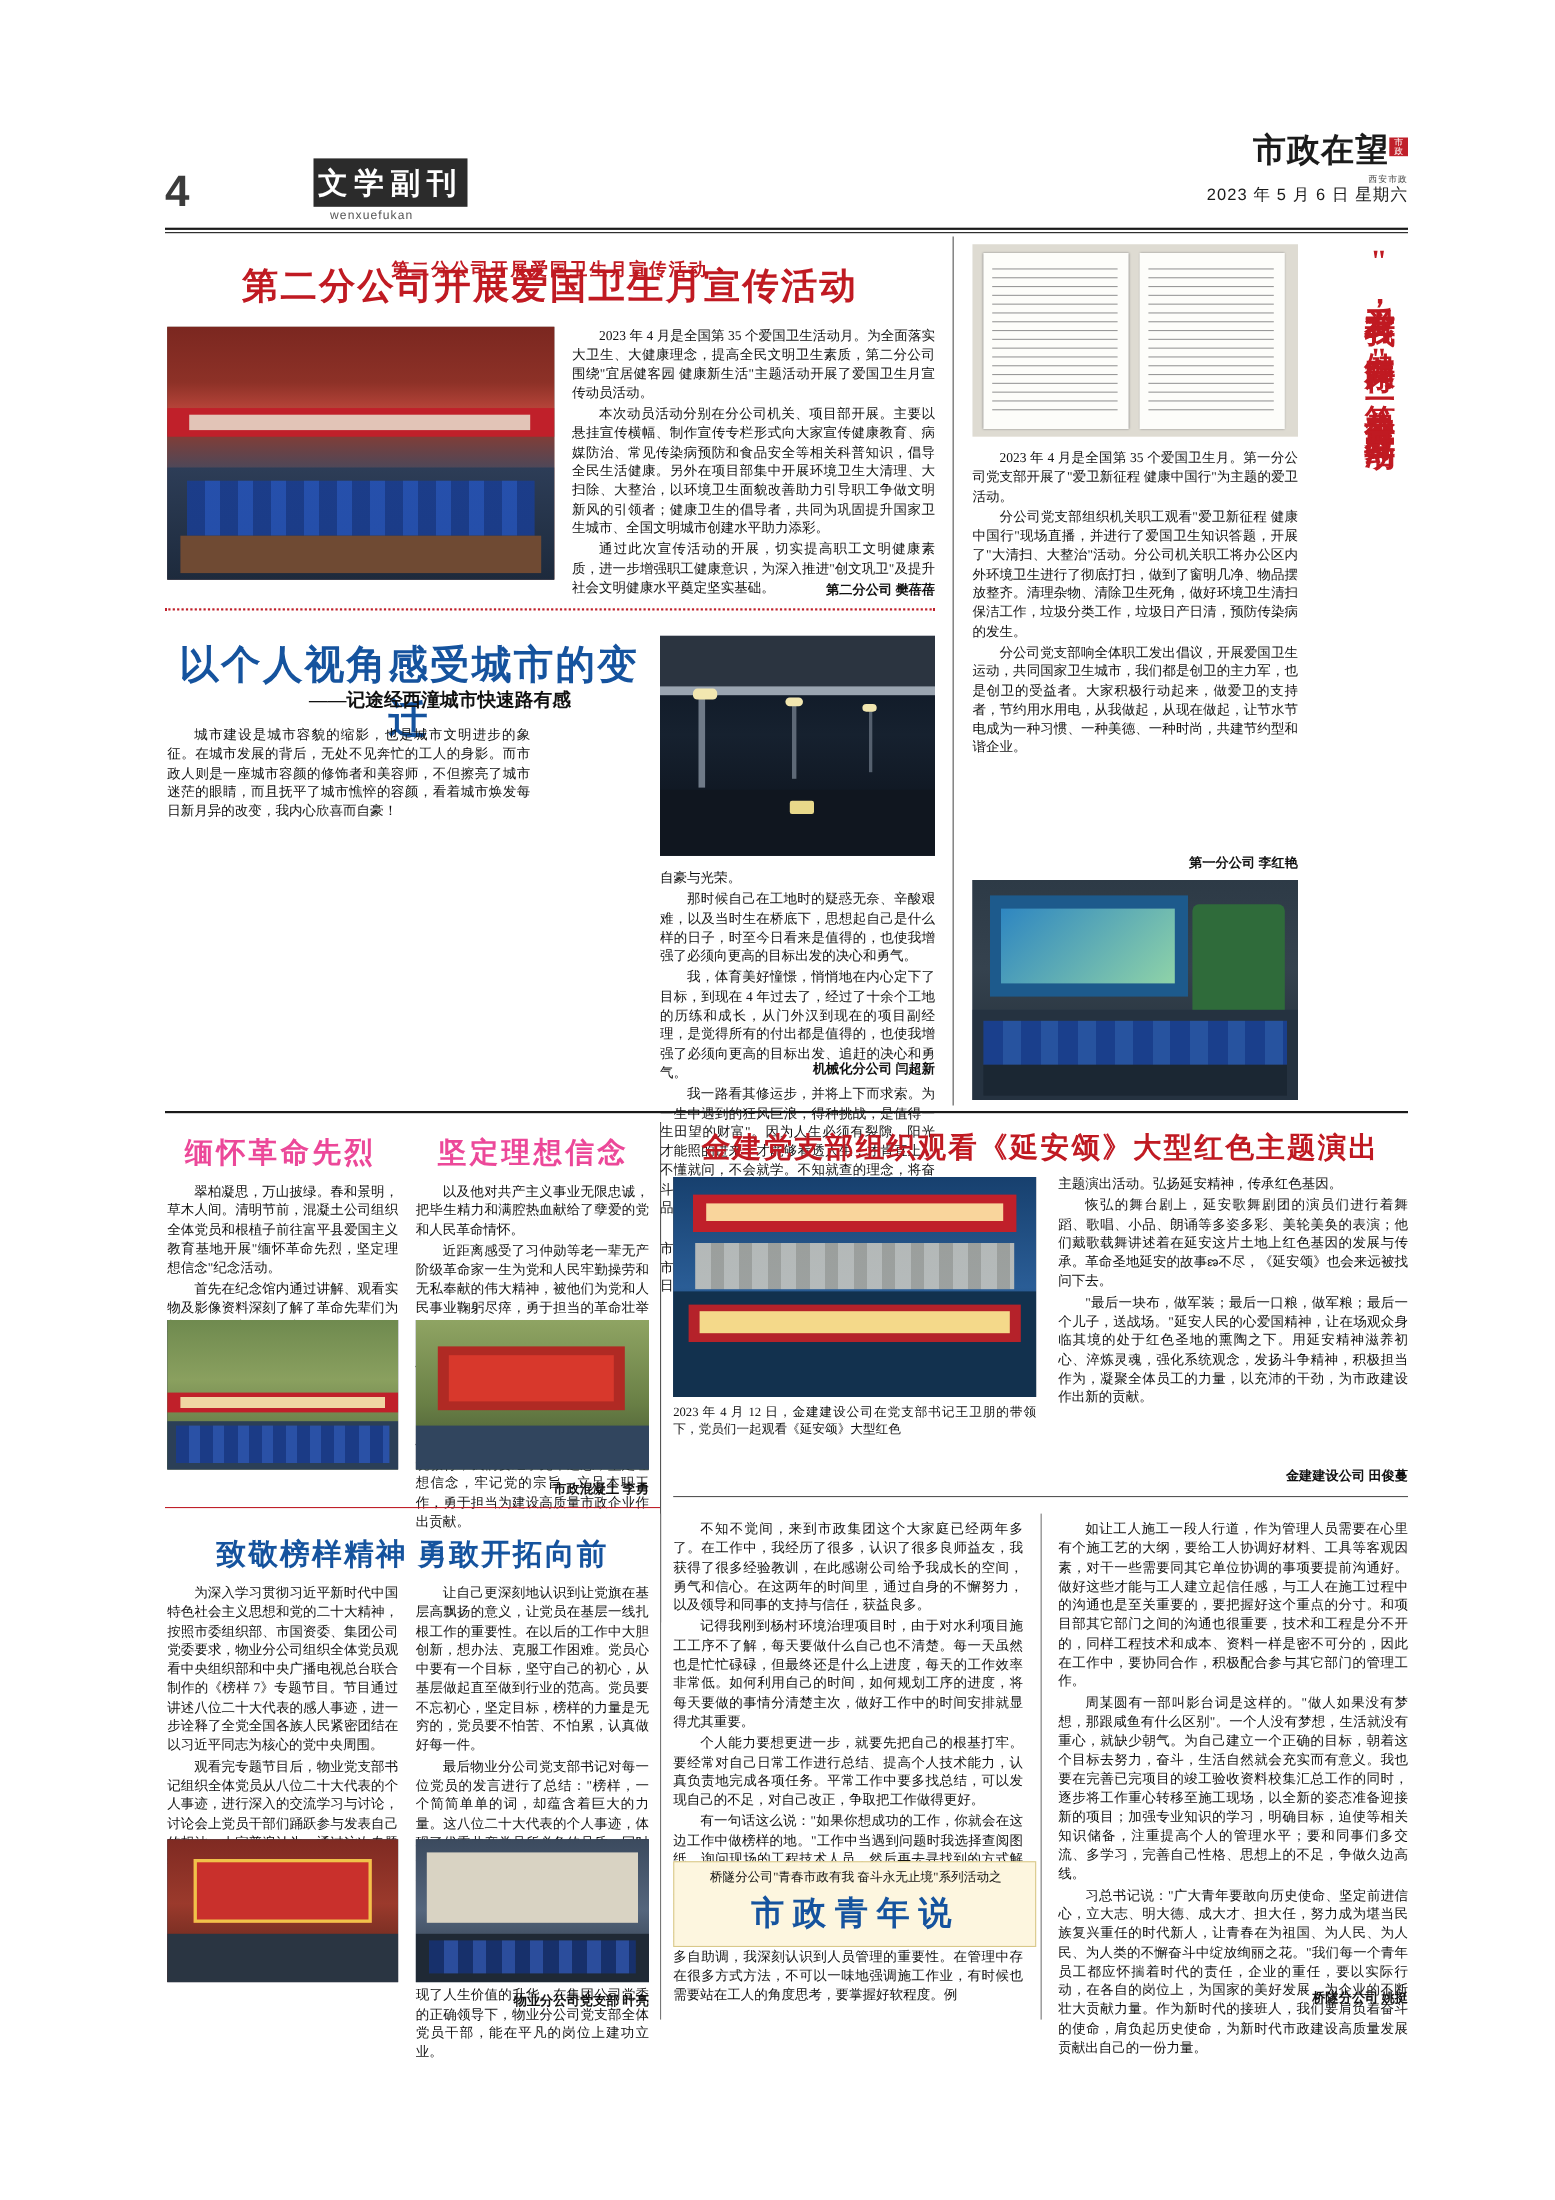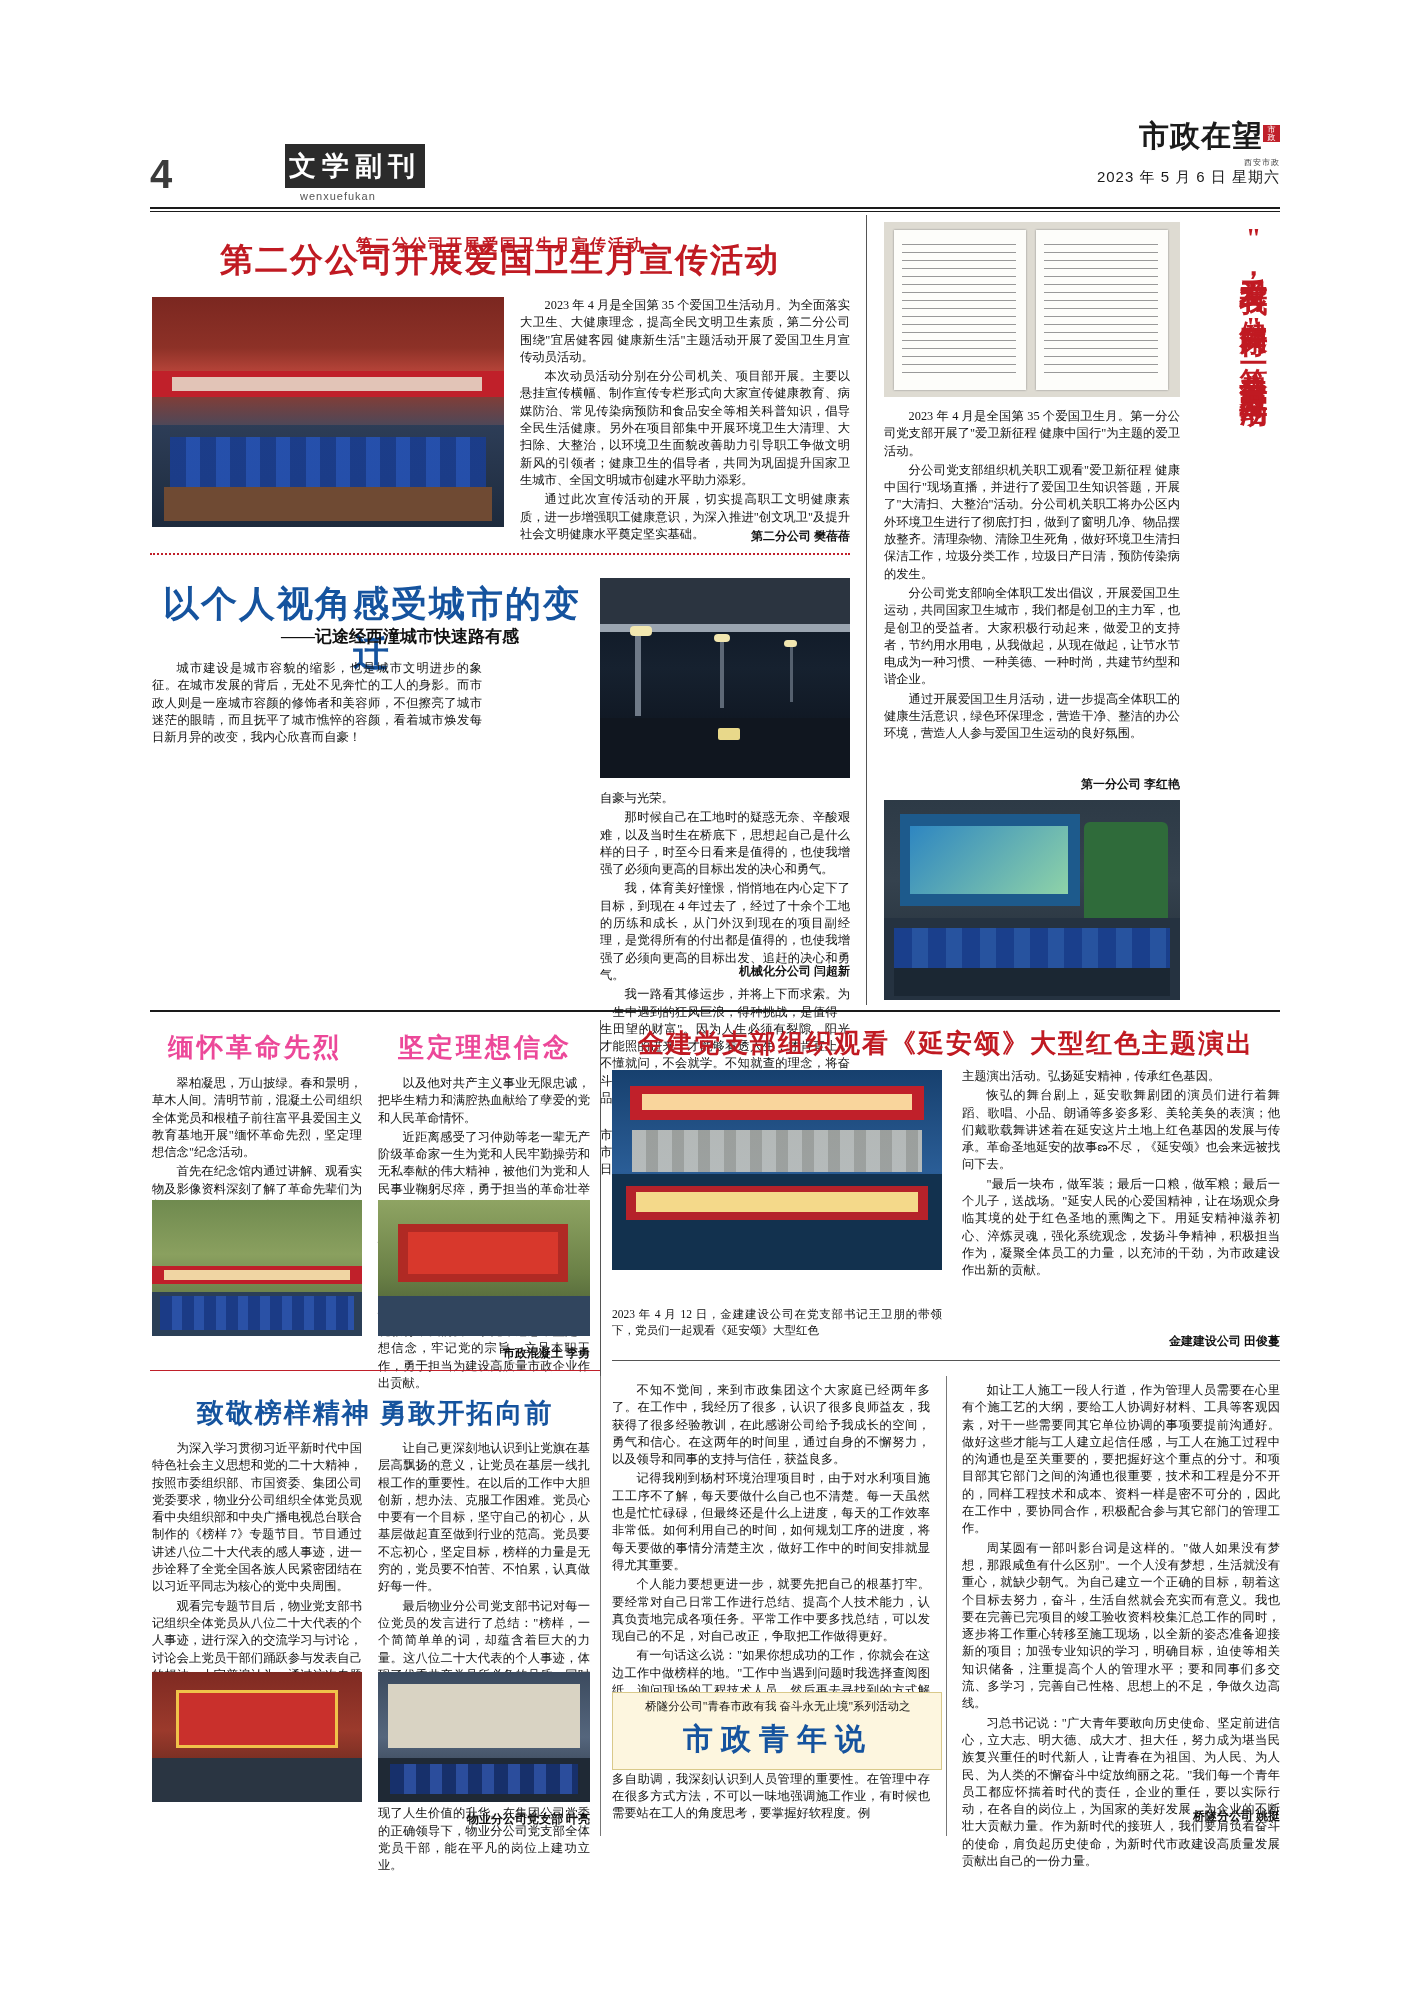--- a/index.html
+++ b/index.html
@@ -159,21 +159,20 @@
     <div class="strip" style="left:10px;top:8px;width:132px;height:160px;background:#fdfdfa;box-shadow:0 0 2px #888;"></div>
     <div class="strip" style="left:152px;top:8px;width:132px;height:160px;background:#fdfdfa;box-shadow:0 0 2px #888;"></div>
     <div class="strip" style="left:18px;top:22px;width:114px;height:1px;background:#999;box-shadow:0 8px #999,0 16px #999,0 24px #999,0 32px #999,0 40px #999,0 48px #999,0 56px #999,0 64px #999,0 72px #999,0 80px #999,0 88px #999,0 96px #999,0 104px #999,0 112px #999,0 120px #999,0 128px #999;"></div>
     <div class="strip" style="left:160px;top:22px;width:114px;height:1px;background:#999;box-shadow:0 8px #999,0 16px #999,0 24px #999,0 32px #999,0 40px #999,0 48px #999,0 56px #999,0 64px #999,0 72px #999,0 80px #999,0 88px #999,0 96px #999,0 104px #999,0 112px #999,0 120px #999,0 128px #999;"></div>
   </div>
 
   <div class="col-text" style="position:absolute;left:884px;top:408px;width:296px;">
     <p>2023 年 4 月是全国第 35 个爱国卫生月。第一分公司党支部开展了"爱卫新征程 健康中国行"为主题的爱卫活动。</p>
     <p>分公司党支部组织机关职工观看"爱卫新征程 健康中国行"现场直播，并进行了爱国卫生知识答题，开展了"大清扫、大整治"活动。分公司机关职工将办公区内外环境卫生进行了彻底打扫，做到了窗明几净、物品摆放整齐。清理杂物、清除卫生死角，做好环境卫生清扫保洁工作，垃圾分类工作，垃圾日产日清，预防传染病的发生。</p>
     <p>分公司党支部响全体职工发出倡议，开展爱国卫生运动，共同国家卫生城市，我们都是创卫的主力军，也是创卫的受益者。大家积极行动起来，做爱卫的支持者，节约用水用电，从我做起，从现在做起，让节水节电成为一种习惯、一种美德、一种时尚，共建节约型和谐企业。</p>
-    <p>通过开展爱国卫生月活动，进一步提高全体职工的健康生活意识，绿色环保理念，营造干净、整洁的办公环境，营造人人参与爱国卫生运动的良好氛围。</p>
   </div>
   <div class="byline col-text" style="position:absolute;left:884px;top:773px;width:296px;">第一分公司  李红艳</div>
 
   <div class="photo" style="left:884px;top:800px;width:296px;height:200px;">
     <div class="inner" style="background:linear-gradient(180deg,#2d3a46 0%, #35424e 40%, #1f2a34 100%);"></div>
     <div class="strip" style="left:16px;top:14px;width:180px;height:92px;background:#1d5a8c;"></div>
     <div class="strip" style="left:26px;top:26px;width:158px;height:68px;background:linear-gradient(135deg,#2e86c1,#8fd3a8);"></div>
     <div class="strip" style="left:200px;top:22px;width:84px;height:110px;background:#2f6b3a;border-radius:6px;"></div>
     <div class="strip" style="left:0;top:118px;width:100%;height:82px;background:#253240;"></div>
     <div class="strip" style="left:10px;top:128px;width:276px;height:40px;background:repeating-linear-gradient(90deg,#1a3f8c 0 18px,#27539f 18px 34px);"></div>
@@ -221,21 +220,21 @@
   <div class="photo" style="left:612px;top:1070px;width:330px;height:200px;">
     <div class="inner" style="background:linear-gradient(180deg,#17406e 0%, #2a5d96 50%, #16324f 100%);"></div>
     <div class="strip" style="left:18px;top:16px;width:294px;height:34px;background:#c0202a;"></div>
     <div class="strip" style="left:30px;top:24px;width:270px;height:16px;background:#ffe9a8;opacity:.9;"></div>
     <div class="strip" style="left:0;top:104px;width:100%;height:96px;background:#12314e;"></div>
     <div class="strip" style="left:14px;top:116px;width:302px;height:34px;background:#b5222a;"></div>
     <div class="strip" style="left:24px;top:122px;width:282px;height:20px;background:#f4d98a;"></div>
     <div class="strip" style="left:20px;top:60px;width:290px;height:42px;background:repeating-linear-gradient(90deg,#d8d2c4 0 14px,#b9b2a2 14px 26px);opacity:.8;"></div>
   </div>
 
-  <div class="cap" style="left:612px;top:1306px;width:330px;">2023 年 4 月 12 日，金建建设公司在党支部书记王卫朋的带领下，党员们一起观看《延安颂》大型红色</div>
+  <div class="cap" style="left:612px;top:1276px;width:330px;">2023 年 4 月 12 日，金建建设公司在党支部书记王卫朋的带领下，党员们一起观看《延安颂》大型红色</div>
 
   <div class="col-text" style="position:absolute;left:962px;top:1068px;width:318px;">
     <p style="text-indent:0;">主题演出活动。弘扬延安精神，传承红色基因。</p>
     <p>恢弘的舞台剧上，延安歌舞剧团的演员们进行着舞蹈、歌唱、小品、朗诵等多姿多彩、美轮美奂的表演；他们戴歌载舞讲述着在延安这片土地上红色基因的发展与传承。革命圣地延安的故事ణ不尽，《延安颂》也会来远被找问下去。</p>
     <p>"最后一块布，做军装；最后一口粮，做军粮；最后一个儿子，送战场。"延安人民的心爱国精神，让在场观众身临其境的处于红色圣地的熏陶之下。用延安精神滋养初心、淬炼灵魂，强化系统观念，发扬斗争精神，积极担当作为，凝聚全体员工的力量，以充沛的干劲，为市政建设作出新的贡献。</p>
   </div>
   <div class="byline col-text" style="position:absolute;left:962px;top:1330px;width:318px;">金建建设公司  田俊蔓</div>
 
   <div class="hr-thin" style="left:612px;top:1360px;width:668px;height:1px;background:#555;"></div>
 

